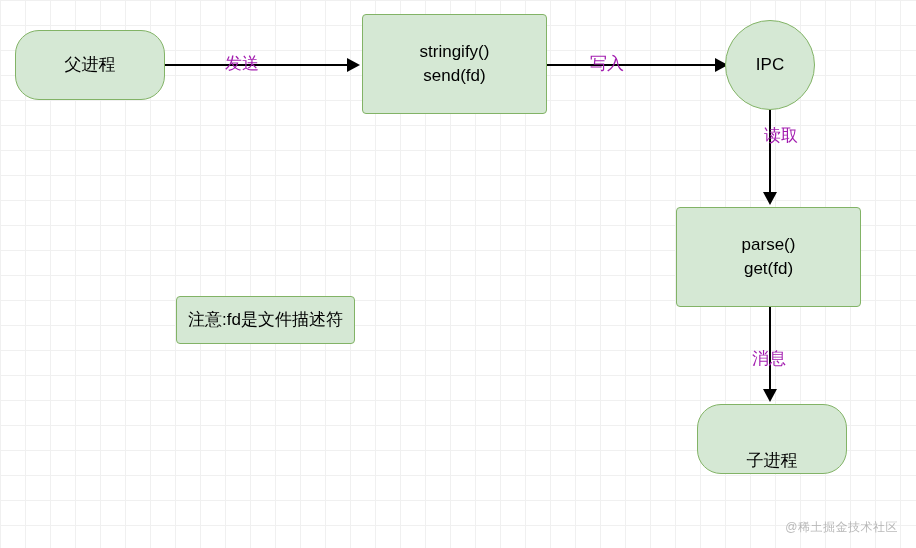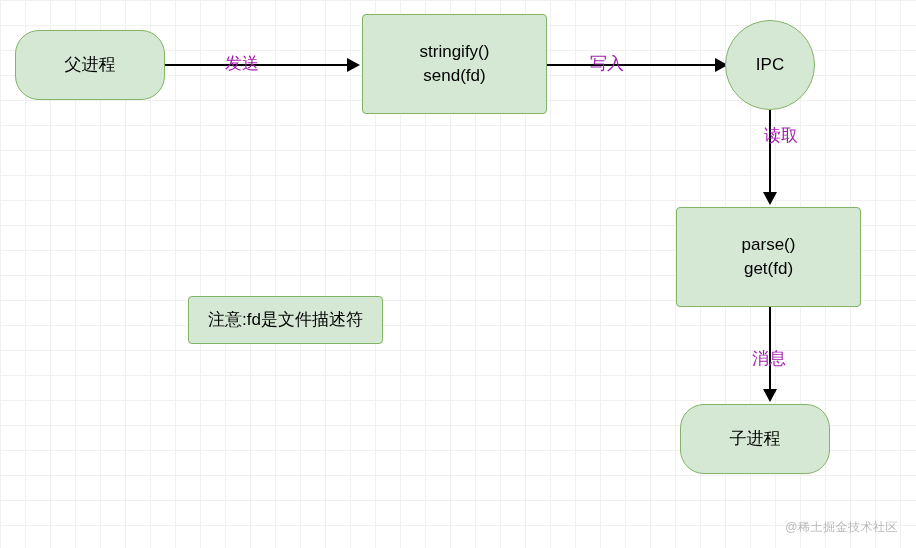--- a/index.html
+++ b/index.html
@@ -96,21 +96,21 @@
 
 <div class="node rect" style="left:676px; top:207px; width:185px; height:100px;">
   <span>parse()</span>
   <span>get(fd)</span>
 </div>
 
 <div class="line" style="left:769px; top:307px; width:2px; height:82px;"></div>
 <div class="arrowhead-down" style="left:763px; top:389px;"></div>
 <div class="edge-label" style="left:752px; top:335px;margin-top:12px;">消息</div>
 
-<div class="node rounded" style="left:680px; top:404px; width:150px; height:70px;">
+<div class="node rounded" style="left:697px; top:404px; width:150px; height:70px;justify-content:flex-end;">
   <span>子进程</span>
 </div>
 
-<div class="node rect" style="left:176px; top:296px; width:195px; height:48px;margin-left:12px;">
+<div class="node rect" style="left:176px; top:296px; width:179px; height:48px;">
   <span>注意:fd是文件描述符</span>
 </div>
 
 <div class="watermark">@稀土掘金技术社区</div>
 
 </body></html>

